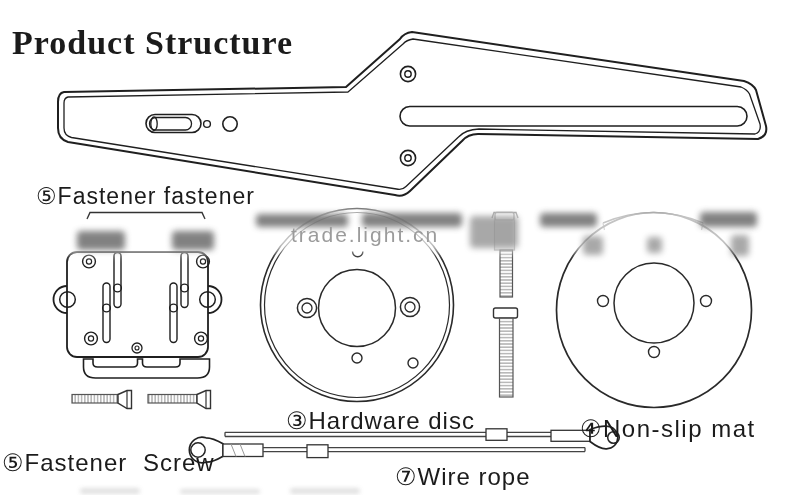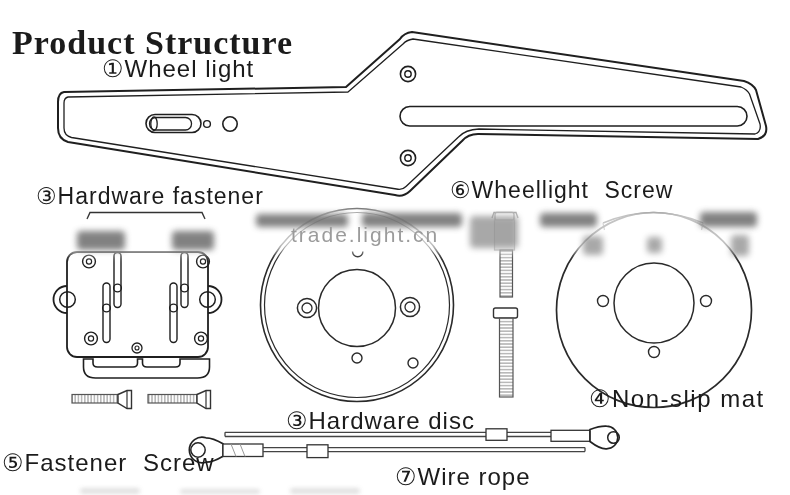--- a/index.html
+++ b/index.html
@@ -12,21 +12,21 @@
   .diagram-svg{position:absolute;left:0;top:0;}
   .halo{position:absolute;background:rgba(255,255,255,.72);filter:blur(4px);border-radius:8px;}
   .blob{position:absolute;background:#626262;filter:blur(3px);border-radius:4px;opacity:.8;}
   .blob.soft{opacity:.55;}
   .artifact{position:absolute;background:#7a7a7a;filter:blur(2px);opacity:.22;border-radius:3px;}
   .watermark{position:absolute;left:291px;top:223px;font-size:21px;letter-spacing:2px;
              color:#9b9b9b;filter:blur(.5px);white-space:nowrap;}
   .lbl-1{left:102px;top:55px;}
   .lbl-2{left:36px;top:183px;font-size:23px;}
   .lbl-3{left:286px;top:407px;}
-  .lbl-4{left:580px;top:385px;letter-spacing:1.5px;margin-left:9px;}
+  .lbl-4{left:580px;top:415px;letter-spacing:1.5px;}
   .lbl-5{left:2px;top:409px;margin-top:40px;}
   .lbl-6{left:450px;top:177px;font-size:23px;}
   .lbl-7{left:388px;top:463px;margin-left:7px;}
 </style>
 </head>
 <body>
 
 <div class="stage">
 
   <svg class="diagram-svg" width="790" height="495" viewBox="0 0 790 495">
@@ -158,21 +158,19 @@
   <div class="blob" style="left:77px;top:231px;width:48px;height:19px;"></div>
   <div class="blob" style="left:172px;top:231px;width:42px;height:19px;"></div>
 
   <div class="watermark">trade.light.cn</div>
 
   <div class="artifact" style="left:80px;top:488px;width:60px;height:6px;"></div>
   <div class="artifact" style="left:180px;top:489px;width:80px;height:5px;"></div>
   <div class="artifact" style="left:290px;top:488px;width:70px;height:6px;"></div>
 
   <div class="title">Product Structure</div>
-  <div class="part-label lbl-1">①Wheel light</div>
-  <div class="part-label lbl-2">③Hardware fastener</div>
+  <div class="part-label lbl-2">⑤Fastener fastener</div>
   <div class="part-label lbl-3">③Hardware disc</div>
   <div class="part-label lbl-4">④Non-slip mat</div>
   <div class="part-label lbl-5 wide">⑤Fastener Screw</div>
-  <div class="part-label lbl-6 wide">⑥Wheellight Screw</div>
   <div class="part-label lbl-7">⑦Wire rope</div>
 
 </div>
 
 </body></html>

